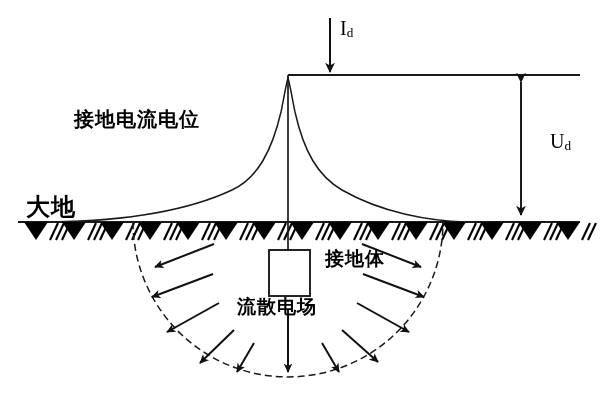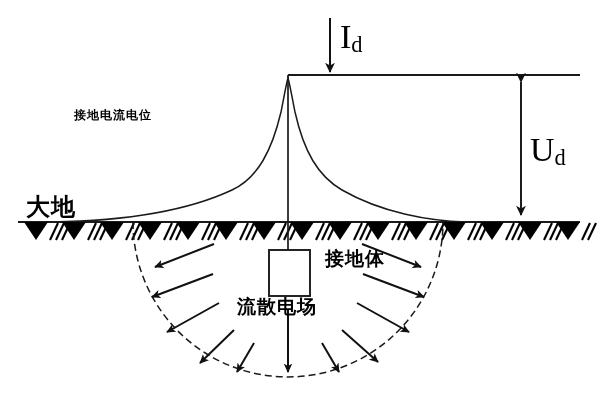--- a/index.html
+++ b/index.html
@@ -31,53 +31,53 @@
   .cjk {
     font-family: "DejaVu Sans", "Liberation Sans", sans-serif;
     font-weight: 700;
     font-size: 19px;
     letter-spacing: 1px;
   }
   #label-curve-title {
     left: 74px;
     top: 108px;
     text-align: center;
-    font-size: 12px;
+    font-size: 20px;
   }
   #label-earth {
     left: 26px;
     top: 193px;
     font-size: 24px;
   }
   #label-electrode {
     left: 325px;
     top: 247px;
     font-size: 19px;
   }
   #label-field {
     left: 237px;
     top: 295px;
     font-size: 19px;
   }
   .sym {
     font-family: "Liberation Serif", "DejaVu Serif", serif;
-    font-size: 34px;
+    font-size: 20px;
     font-weight: 400;
   }
   .sym sub {
     font-size: 0.66em;
     vertical-align: -0.18em;
     letter-spacing: 0;
   }
   #label-id {
     left: 340px;
     top: 17px;
   }
   #label-ud {
-    left: 530px;
+    left: 550px;
     top: 130px;
   }
 </style>
 </head>
 <body>
 
 <div id="root">
 
   <svg id="diagram-svg" viewBox="0 0 600 400">
     <defs>

